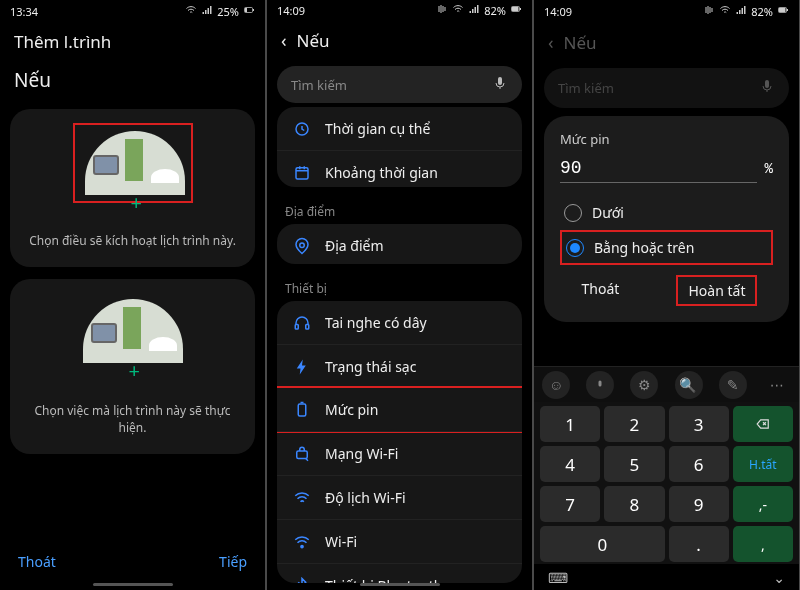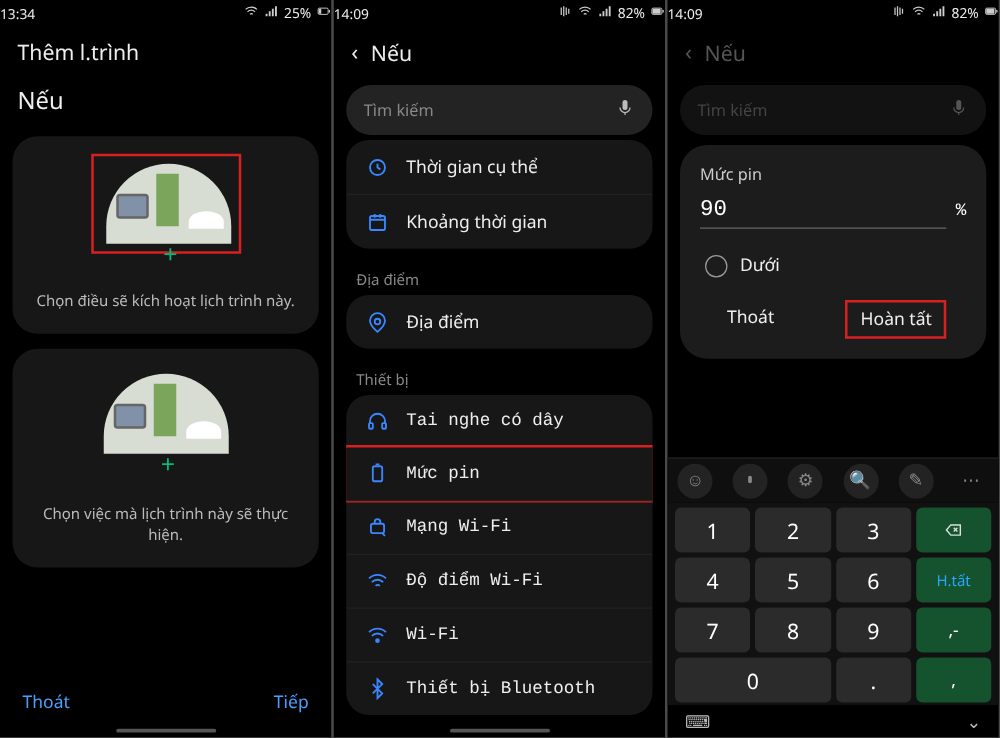--- a/index.html
+++ b/index.html
@@ -20,25 +20,25 @@
     flex-direction: column;
     position: relative;
     color: #eee;
     font-size: 13px;
   }
   .status-bar {
     height: 22px;
     display: flex;
     justify-content: space-between;
     align-items: center;
-    padding: 0 0;
+    padding: 0 10px;
     font-size: 11px;
     color: #eee;
   }
-  .status-right { display: flex; gap: 4px; align-items: flex-start; }
+  .status-right { display: flex; gap: 4px; align-items: flex-end; }
   .hdr {
     padding: 8px 14px;
     font-size: 17px;
     display: flex;
     align-items: center;
     gap: 10px;
   }
   .hdr .back { font-size: 18px; }
   .hdr.dim { color: #555; }
   .subhdr {
@@ -269,31 +269,39 @@
           <svg viewBox="0 0 24 24" fill="none" stroke="#3a86ff" stroke-width="2">
             <circle cx="12" cy="11" r="3"></circle>
             <path d="M12 2a8 8 0 018 8c0 5-8 12-8 12S4 15 4 10a8 8 0 018-8z"></path>
           </svg>
         </span>
       <span>Địa điểm</span>
     </div>
   </div>
 
   <div class="section-label">Thiết bị</div>
-  <div class="list-block" style="margin-bottom:0;font-family:Liberation Mono, monospace;">
+  <div class="list-block" style="margin-bottom:0;">
     <div class="li">
       <span class="ico">
           <svg viewBox="0 0 24 24" fill="none" stroke="#3a86ff" stroke-width="2">
             <path d="M4 14v-2a8 8 0 0116 0v2"></path>
             <rect x="3" y="14" width="4" height="6" rx="1"></rect>
             <rect x="17" y="14" width="4" height="6" rx="1"></rect>
           </svg>
         </span>
       <span>Tai nghe có dây</span>
     </div>
+    <div class="li">
+      <span class="ico">
+          <svg viewBox="0 0 24 24" fill="#3a86ff">
+            <path d="M13 2L5 14h5l-1 8 8-12h-5z"></path>
+          </svg>
+        </span>
+      <span>Trạng thái sạc</span>
+    </div>
     <div class="li red">
       <span class="ico">
           <svg viewBox="0 0 24 24" fill="none" stroke="#3a86ff" stroke-width="2">
             <rect x="7" y="4" width="10" height="16" rx="2"></rect>
             <path d="M10 2h4"></path>
           </svg>
         </span>
       <span>Mức pin</span>
     </div>
     <div class="li">
@@ -304,21 +312,21 @@
           </svg>
         </span>
       <span>Mạng Wi-Fi</span>
     </div>
     <div class="li">
       <span class="ico">
           <svg viewBox="0 0 24 24" fill="none" stroke="#3a86ff" stroke-width="2">
             <path d="M3 9c5-5 13-5 18 0M6 13c3.5-3.5 8.5-3.5 12 0M10 17c1.5-1.5 3-1.5 4.5 0"></path>
           </svg>
         </span>
-      <span>Độ điểm Wi-Fi</span>
+      <span>Độ lịch Wi-Fi</span>
     </div>
     <div class="li">
       <span class="ico">
           <svg viewBox="0 0 24 24" fill="none" stroke="#3a86ff" stroke-width="2">
             <path d="M3 9c5-5 13-5 18 0M6 13c3.5-3.5 8.5-3.5 12 0"></path>
             <circle cx="12" cy="18" r="1.5" fill="#3a86ff"></circle>
           </svg>
         </span>
       <span>Wi-Fi</span>
     </div>
@@ -379,20 +387,24 @@
 
   <div class="sheet">
     <div class="sheet-label">Mức pin</div>
     <div class="valrow">
       <div class="valinput">90</div>
       <div class="pct">%</div>
     </div>
     <div class="radio">
       <span class="circ"></span>
       <span>Dưới</span>
+    </div>
+    <div class="radio sel redbox" style="padding:6px 4px;">
+      <span class="circ"></span>
+      <span>Bằng hoặc trên</span>
     </div>
     <div class="btnrow">
       <span class="btn">Thoát</span>
       <span class="btn redbox" style="padding:4px 10px;">Hoàn tất</span>
     </div>
   </div>
 
   <div style="margin-top:auto;"></div>
   <div class="kb-toolbar">
     <span>☺</span>

